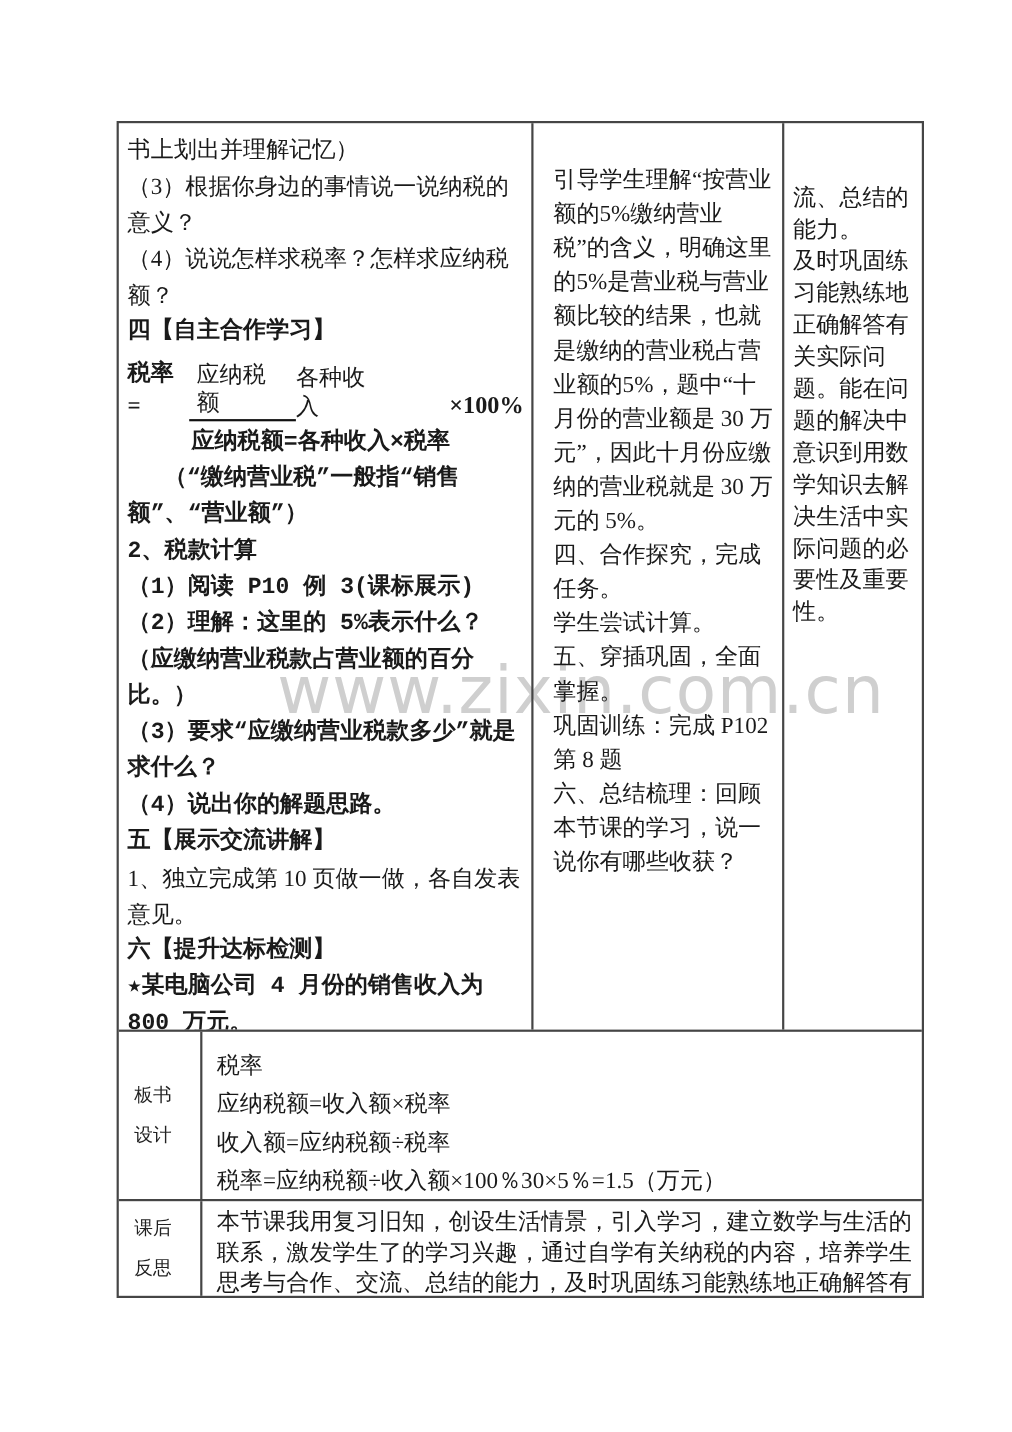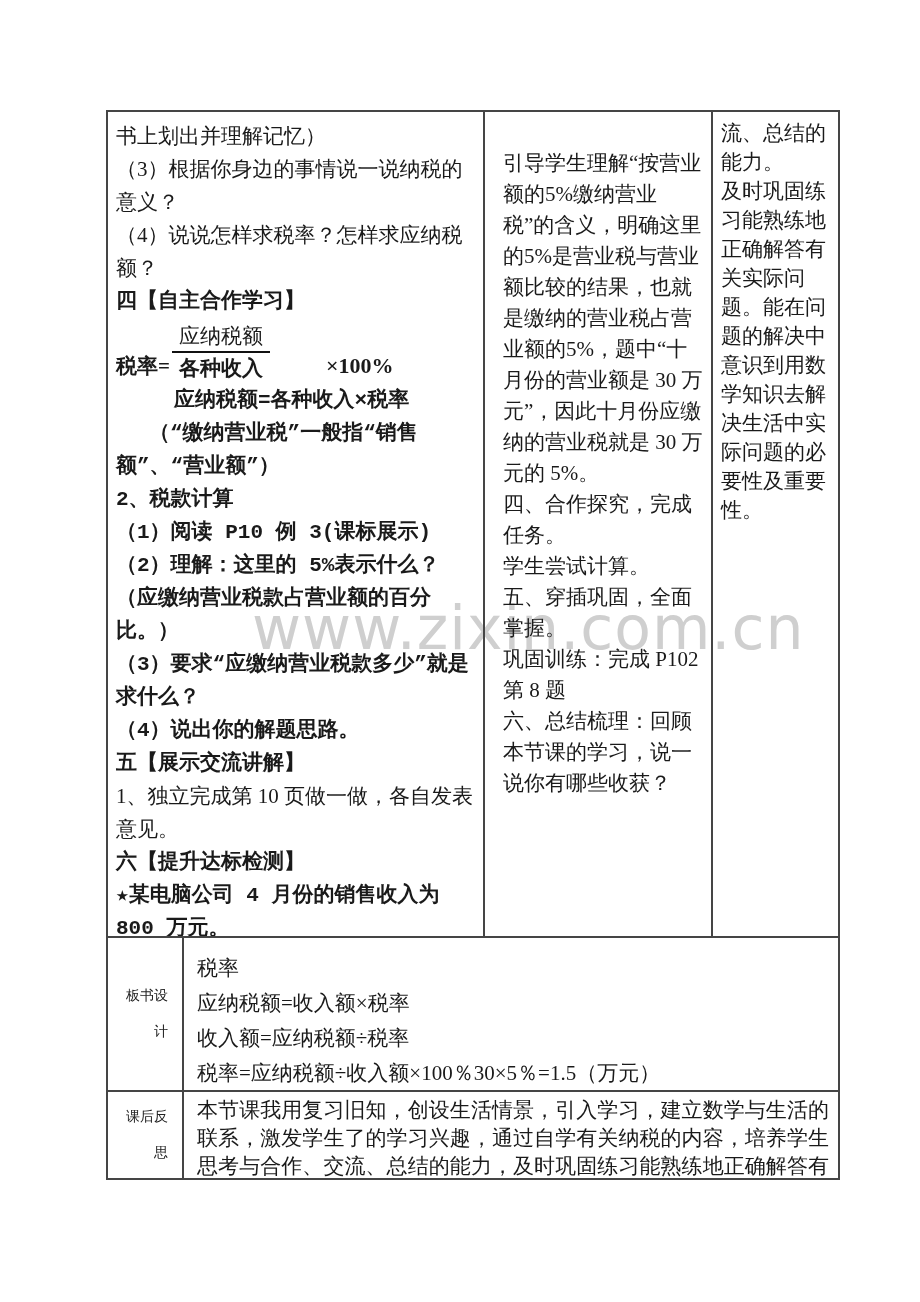--- a/index.html
+++ b/index.html
@@ -14,27 +14,27 @@
     color:#cfcfcf;letter-spacing:1px;white-space:nowrap;user-select:none;
   }
   .sheet{
     position:absolute;left:106px;top:110px;width:734px;z-index:1;
     border:2px solid #454545;box-sizing:border-box;background:transparent;
   }
   .cell{box-sizing:border-box;overflow:hidden;}
   .row-main{display:flex;height:824px;}
   .col-steps{width:377px;border-right:2px solid #454545;padding:8px 7px 0 8px;}
   .col-guide{width:228px;border-right:2px solid #454545;padding:36px 8px 0 18px;}
-  .col-ability{width:125px;padding:7px 6px 0 8px;}
+  .col-ability{width:125px;padding:7px 6px 0 8px;margin-top:46px;}
 
   .row-band{display:flex;border-top:2px solid #454545;}
   .row-board{height:152px;}
   .row-refl{height:86px;}
   .label-cell{width:76px;border-right:2px solid #454545;display:flex;align-items:center;justify-content:center;}
-  .label-text{width:46px;text-align:right;font-size:14px;line-height:36px;color:#222;}
+  .label-text{width:46px;text-align:left;font-size:17px;line-height:36px;color:#222;}
   .board-content{flex:1;padding:13px 10px 0 13px;}
   .board-content p{margin:0;font-size:21px;line-height:35px;}
   .refl-content{flex:1;padding:4px 9px 0 13px;}
   .refl-content p{margin:0;font-size:21px;line-height:28px;text-align:justify;}
 
   
   .col-steps p{margin:0;font-size:21px;line-height:33px;}
   .b{font-weight:bold;font-family:Liberation Mono, monospace;}
   .lh26{line-height:26px;}
   .lh27{line-height:27px;}
@@ -42,23 +42,23 @@
   .lh30{line-height:30px;}
   .lh31{line-height:31px;}
   .lh34{line-height:34px;}
   .lh35{line-height:35px;}
   .mt22{margin-top:22px;}
   .pad58{padding-left:58px;}
   .ti33{text-indent:33px;}
 
   .formula{display:flex;align-items:flex-end;margin:5px 0 3px 0;}
   .f-lhs{font-size:21px;line-height:30px;font-weight:bold;}
-  .frac{display:inline-flex;flex-direction:column;align-items:center;font-size:21px;margin-left:2px;}
+  .frac{display:inline-flex;align-items:center;font-size:21px;margin-left:2px;}
   .frac .num{padding:0 7px 2px 7px;border-bottom:2px solid #111;line-height:26px;}
-  .frac .den{padding-top:2px;line-height:26px;font-weight:bold;}
+  .frac .den{padding-top:2px;line-height:26px;}
   .f-mult{font-size:22px;line-height:30px;font-weight:bold;margin-left:56px;}
 
   
   .col-guide p{margin:0;font-size:21px;line-height:31px;}
   .g1{margin-top:32px;line-height:30px;}
   .g2{margin-top:24px;line-height:30px;}
   .g3{margin-top:106px;}
   .g4{margin-top:2px;}
   .g5{margin-top:42px;}
 

